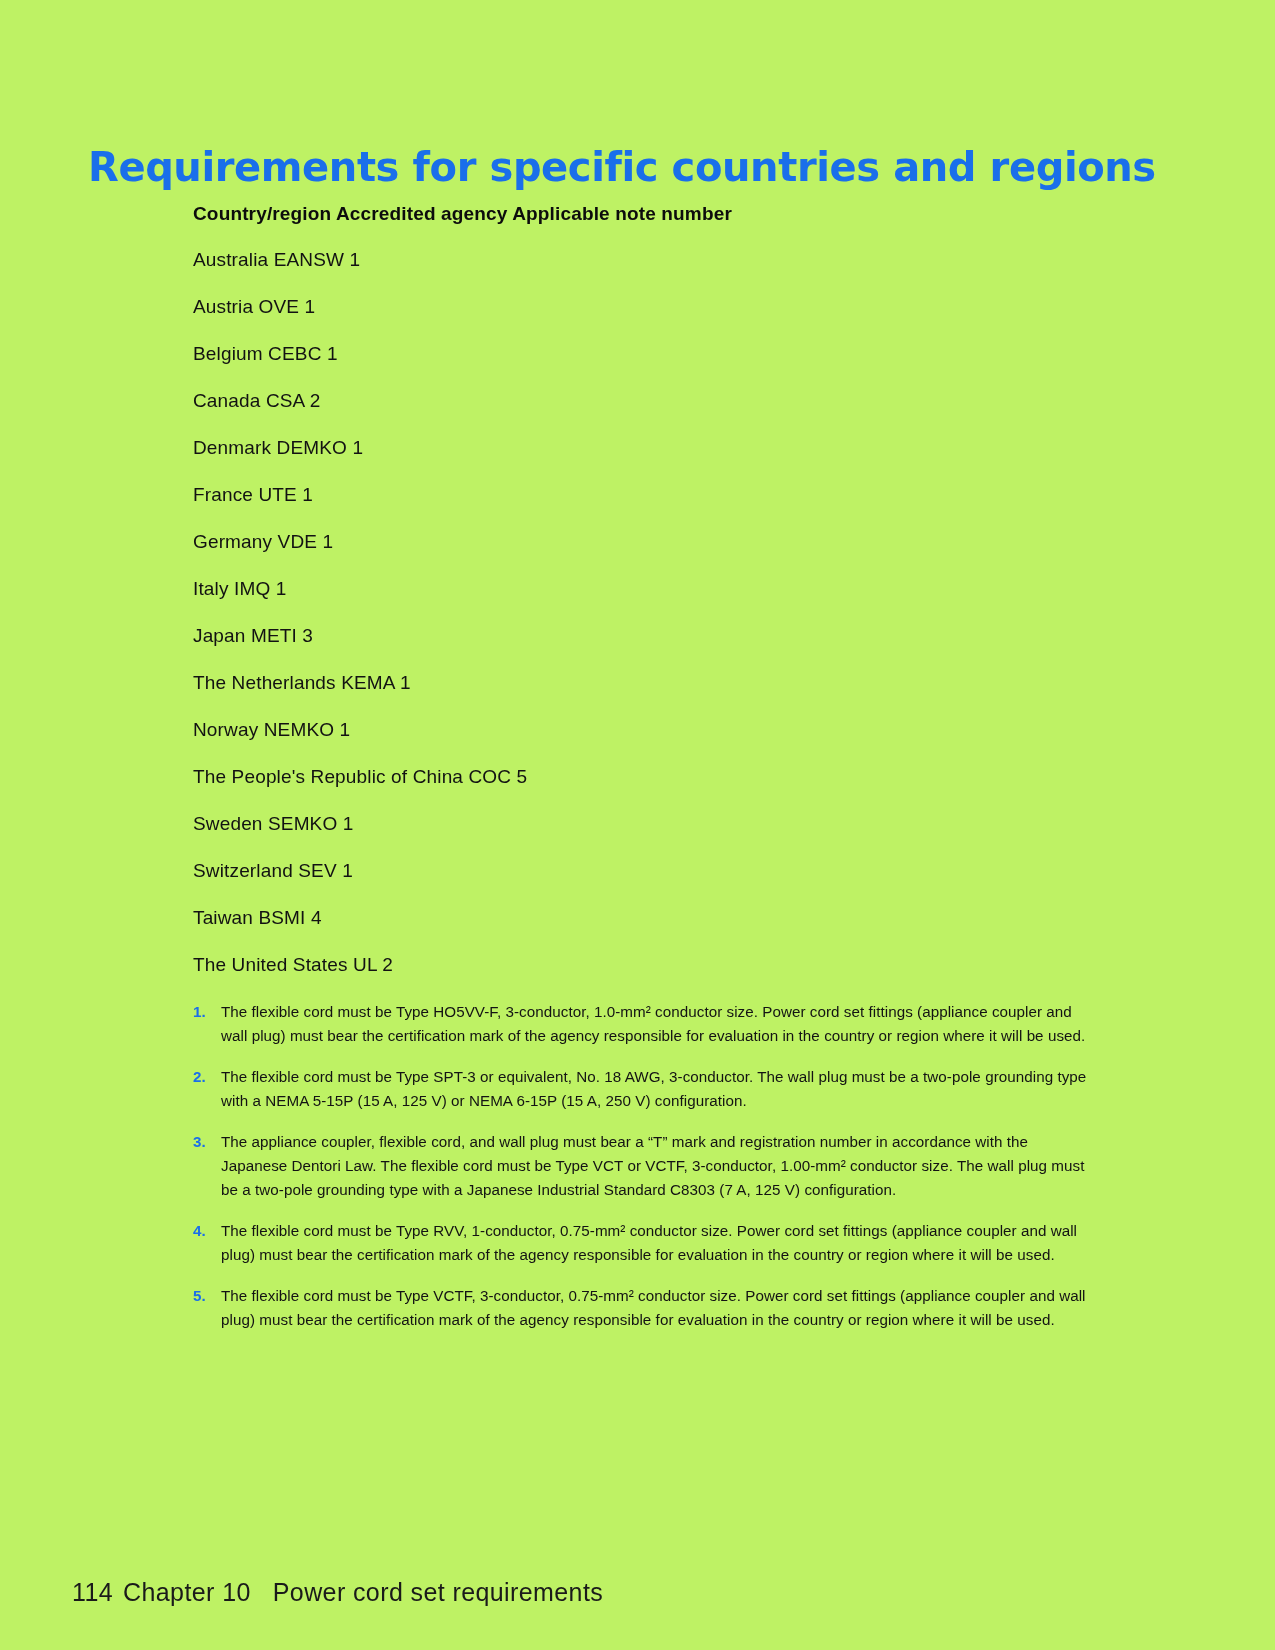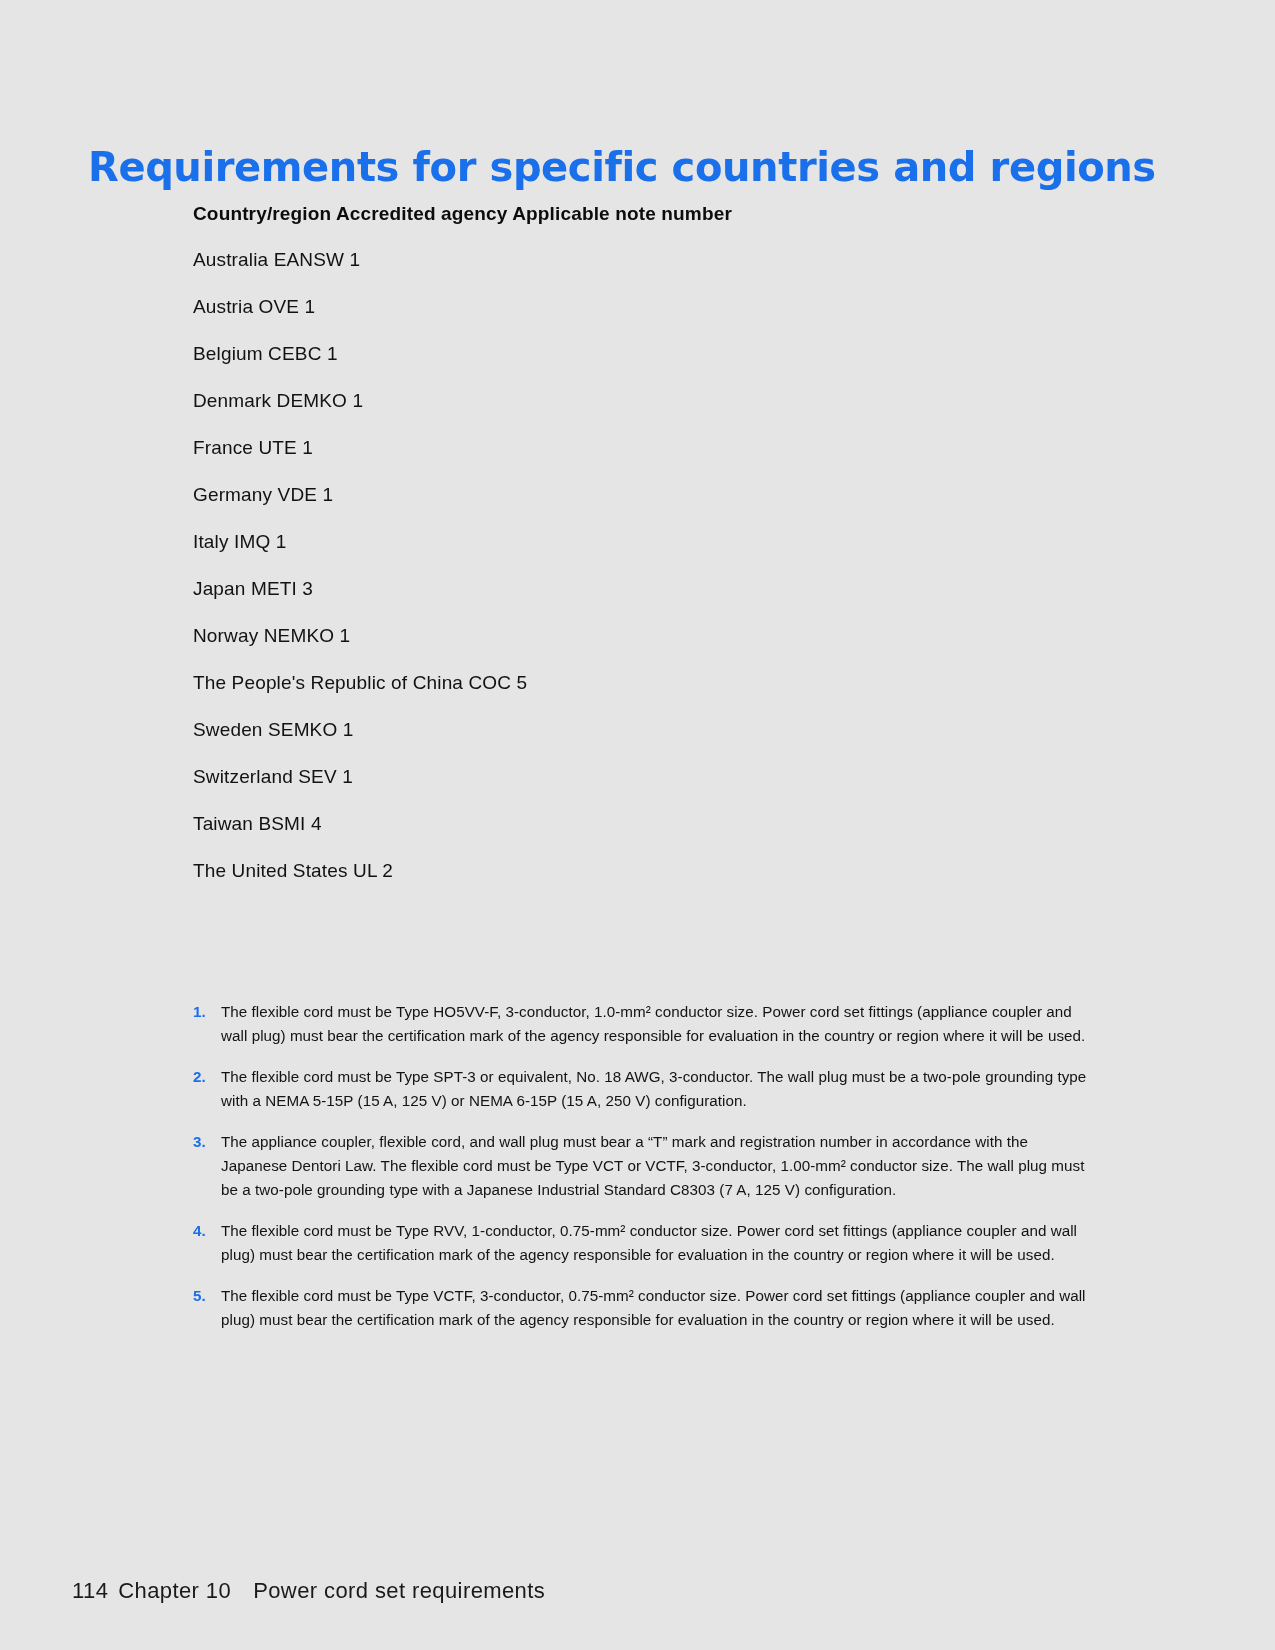--- a/index.html
+++ b/index.html
@@ -12,21 +12,21 @@
     height: 1650px;
     position: relative;
     font-family: "Liberation Sans", sans-serif;
     color: #000000;
     overflow: hidden;
   }
 
   .page {
     position: absolute;
     inset: 0;
-    background: #e5e5e5;
+    background: #bef264;
   }
 
   
   .page-title {
     position: absolute;
     left: 88px;
     top: 118px;
     width: 1000px;
     font-family: "DejaVu Sans", sans-serif;
     font-size: 40px;
@@ -90,46 +90,48 @@
   }
   .note-text {
     display: block;
   }
 
   
   .footer {
     position: absolute;
     left: 72px;
     top: 1578px;
-    font-size: 22px;
+    font-size: 25px;
     color: #1a1a1a;
     letter-spacing: 0.4px;
     white-space: nowrap;
   }
   .footer .pg { margin-right: 10px; }
   .footer .chap { margin-right: 22px; }
 </style>
 </head>
 <body>
 
 <div class="page">
 
   <h1 class="page-title">Requirements for specific countries and regions</h1>
 
   <div class="table-block">
     <div class="table-head">Country/region Accredited agency Applicable note number</div>
     <div class="country-rows">
         <div class="country-row">Australia EANSW 1</div>
         <div class="country-row">Austria OVE 1</div>
         <div class="country-row">Belgium CEBC 1</div>
+        <div class="country-row">Canada CSA 2</div>
         <div class="country-row">Denmark DEMKO 1</div>
         <div class="country-row">France UTE 1</div>
         <div class="country-row">Germany VDE 1</div>
         <div class="country-row">Italy IMQ 1</div>
         <div class="country-row">Japan METI 3</div>
+        <div class="country-row">The Netherlands KEMA 1</div>
         <div class="country-row">Norway NEMKO 1</div>
         <div class="country-row">The People's Republic of China COC 5</div>
         <div class="country-row">Sweden SEMKO 1</div>
         <div class="country-row">Switzerland SEV 1</div>
         <div class="country-row">Taiwan BSMI 4</div>
         <div class="country-row">The United States UL 2</div>
       </div>
   </div>
 
   <div class="notes-block">

